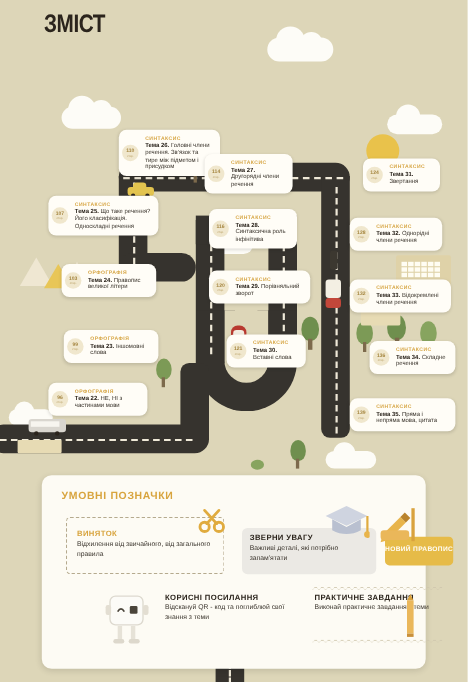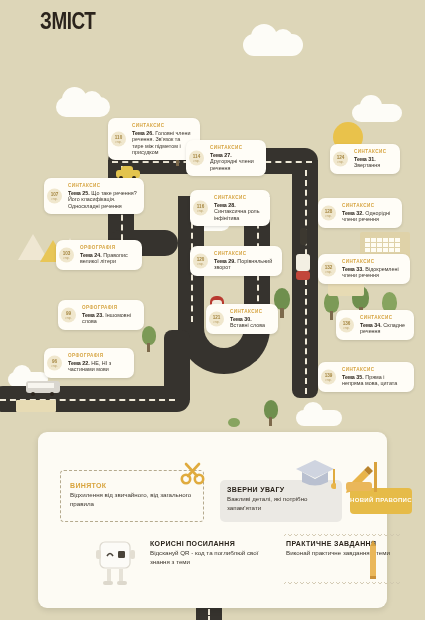--- a/index.html
+++ b/index.html
@@ -470,20 +470,21 @@
       <span>139</span>
       <span class="sub">стор.</span>
     </span>
     <span class="cat">СИНТАКСИС</span>
     <span class="txt"><b>Тема 35.</b>
       <span>Пряма і непряма мова, цитата</span></span>
   </div>
 
   <div id="legend">
 
+    <div id="legend-title">УМОВНІ ПОЗНАЧКИ</div>
 
     <div id="lg-exception">
       <div class="lg-head">ВИНЯТОК</div>
       <div class="lg-body">Відхилення від звичайного, від загального правила</div>
     </div>
 
     <svg style="position:absolute; left:142px; top:30px;" width="26" height="24" viewBox="0 0 26 24">
       <circle cx="6" cy="17" r="4.2" fill="none" stroke="#e0ab3e" stroke-width="2.6"></circle>
       <circle cx="19" cy="17" r="4.2" fill="none" stroke="#e0ab3e" stroke-width="2.6"></circle>
       <path d="M8 14 L19 2 M17 14 L6 2" stroke="#e0ab3e" stroke-width="2.6" fill="none" stroke-linecap="round"></path>

